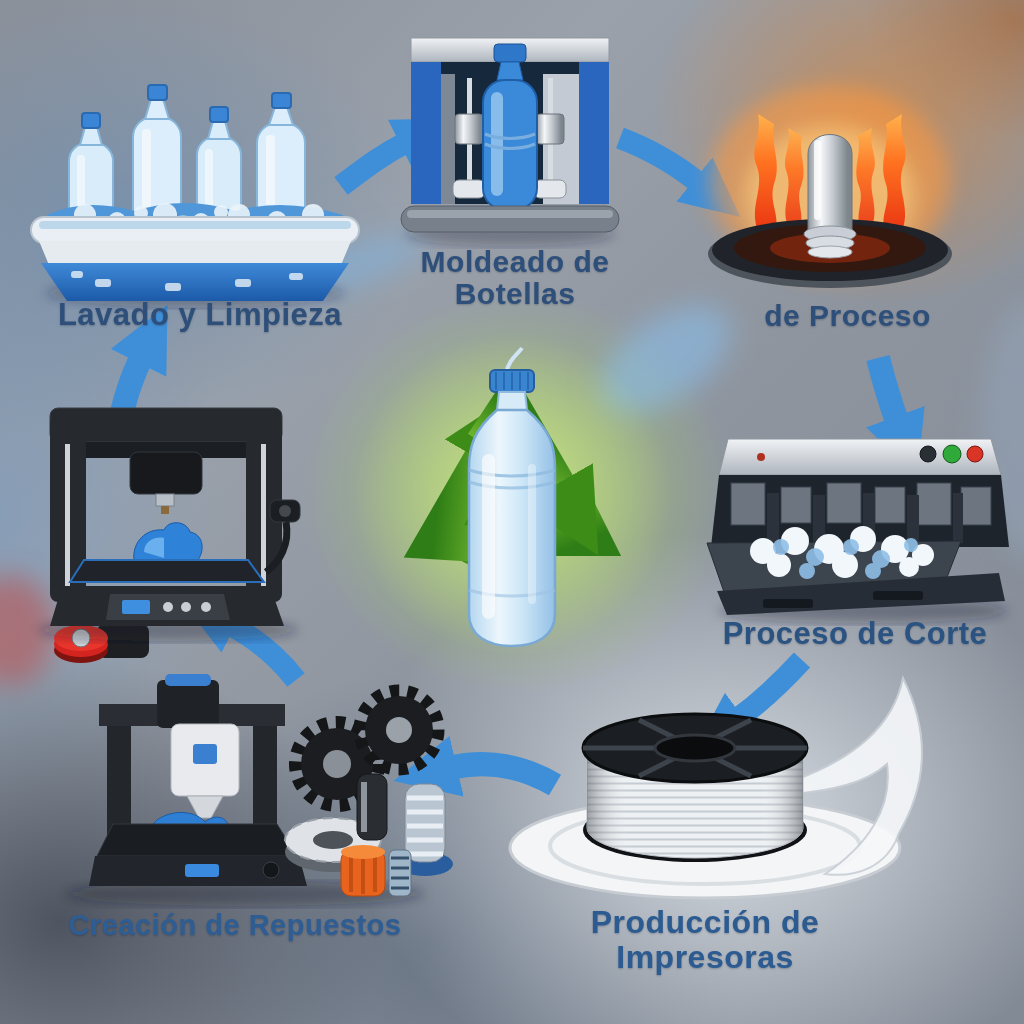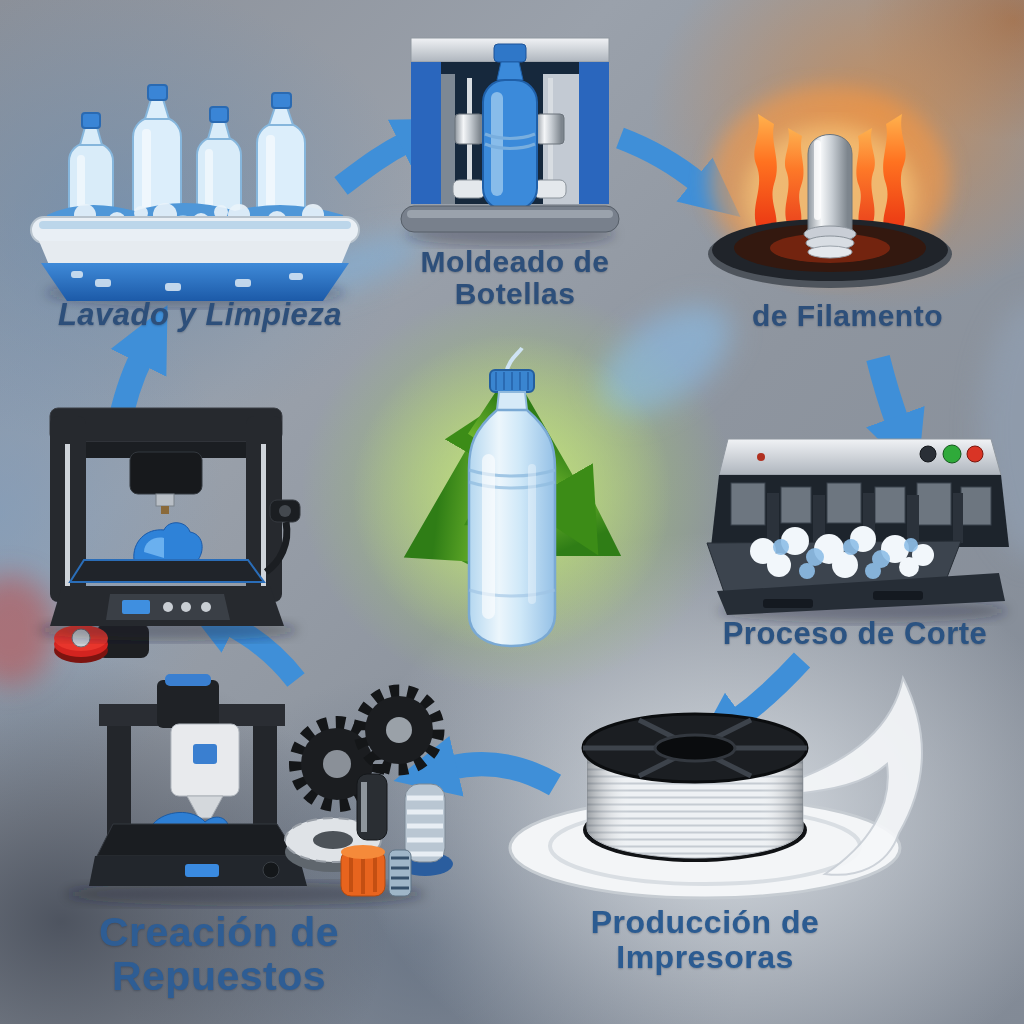--- a/index.html
+++ b/index.html
@@ -451,38 +451,38 @@
       <path d="M-13,-102 L13,-102 L15,-84 L-15,-84 Z" fill="#d6eaf8" stroke="#8fb9dd" stroke-width="2"></path>
       <path d="M-15,-84 C-38,-64 -43,-48 -43,-26 L-43,120 C-43,142 -24,152 0,152 C24,152 43,142 43,120 L43,-26 C43,-48 38,-64 15,-84 Z" fill="url(#bottleGrad)" stroke="#7aa9d4" stroke-width="2.5"></path>
       <path d="M-43,-24 C-18,-16 18,-16 43,-24" stroke="#8fbade" stroke-width="3" fill="none" opacity=".8"></path>
       <path d="M-43,-12 C-18,-4 18,-4 43,-12" stroke="#8fbade" stroke-width="3" fill="none" opacity=".7"></path>
       <path d="M-43,96 C-18,104 18,104 43,96" stroke="#9cc2e2" stroke-width="3" fill="none" opacity=".6"></path>
       <rect x="-30" y="-40" width="13" height="165" rx="6.5" fill="#ffffff" opacity=".6"></rect>
       <rect x="16" y="-30" width="8" height="140" rx="4" fill="#ffffff" opacity=".35"></rect>
     </g>
   </svg>
 
-  <div class="label" style="left:40px;top:298px;width:320px;font-size:31px;font-style:italic;">
+  <div class="label" style="left:40px;top:298px;width:320px;font-size:31px;">
     <span>Lavado y Limpieza</span>
   </div>
 
   <div class="label" style="left:395px;top:246px;width:240px;font-size:30px;text-align:center;">
     <span>Moldeado de</span>
     <span>Botellas</span>
   </div>
 
   <div class="label" style="left:705px;top:300px;width:285px;font-size:30px;">
-    <span>de Filamento</span>
+    <span>de Proceso</span>
   </div>
 
   <div class="label" style="left:710px;top:617px;width:290px;font-size:31px;color:#2b5382;text-align:center;">
     <span>Proceso de Corte</span>
   </div>
 
   <div class="label" style="left:515px;top:905px;width:380px;font-size:32px;color:#2b5b91;">
     <span>Producción de Impresoras</span>
   </div>
 
-  <div class="label" style="left:29px;top:910px;width:380px;font-size:41px;color:#2e5d94;">
+  <div class="label" style="left:45px;top:910px;width:380px;font-size:29px;color:#2e5d94;">
     <span>Creación de Repuestos</span>
   </div>
 
 </div>
 
 </body></html>

